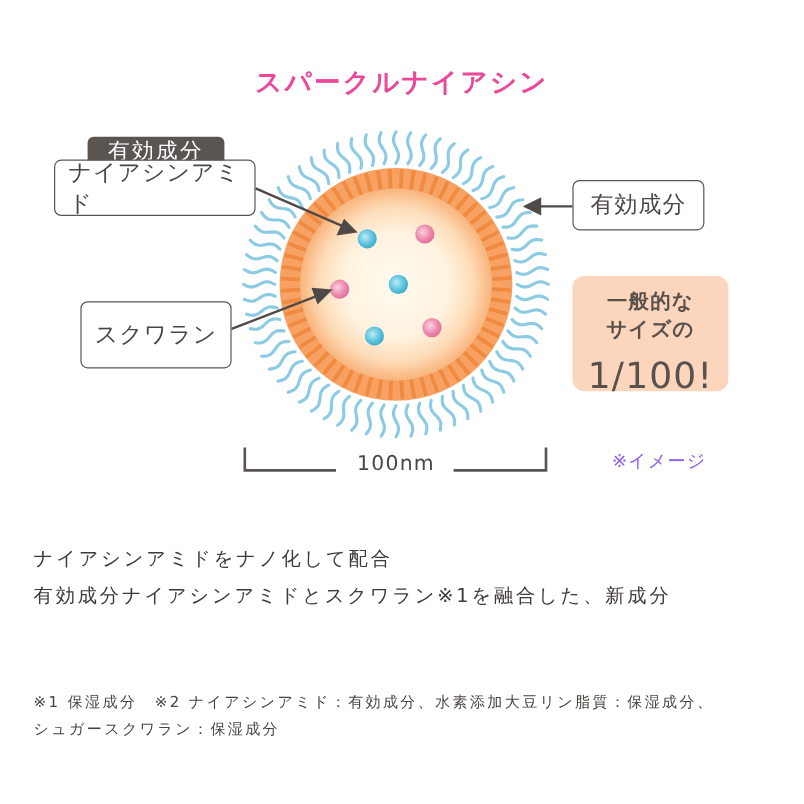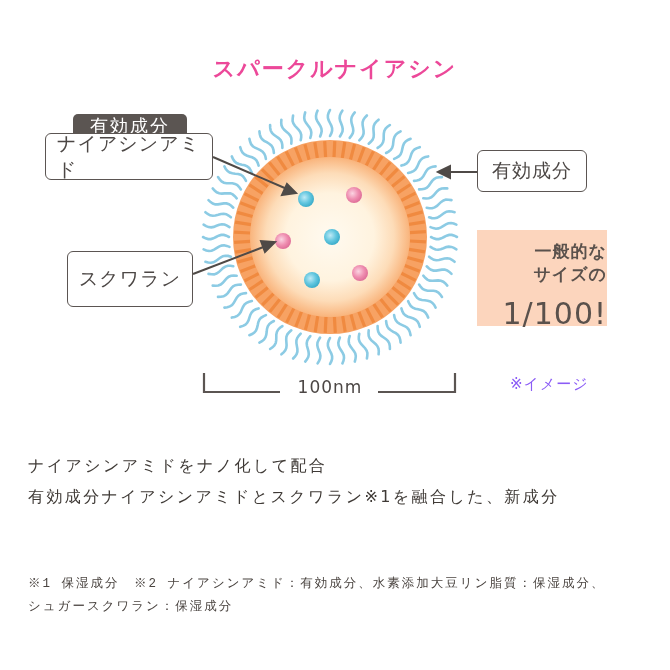--- a/index.html
+++ b/index.html
@@ -8,30 +8,30 @@
   .title { position: absolute; left: 0; width: 670px; top: 54px; text-align: center;
            font-size: 22px; font-weight: bold; color: #ec4899; letter-spacing: 2px; }
   svg.diagram { position: absolute; left: 0; top: 0; }
   .label-box { position: absolute; box-sizing: border-box; border: 1.6px solid #5b5552;
                border-radius: 6px; background: #fff; display: flex; align-items: center;
                justify-content: center; font-size: 19px; color: #4c4745; letter-spacing: 1px; }
   .tag { position: absolute; box-sizing: border-box; background: #5b5552; color: #fff;
          border-radius: 5px 5px 0 0; font-size: 18px; display: flex; align-items: center;
          justify-content: center; letter-spacing: 2px; }
   .size-box { position: absolute; left: 477px; top: 230px; width: 130px; height: 96px;
-              background: #fcd5bd; border-radius: 0; text-align: right; color: #5a514c; }
+              background: #fcd5bd; border-radius: 10px; text-align: center; color: #5a514c; }
   .size-box .l1 { position: absolute; left: 0; width: 100%; top: 10px; font-size: 17px; font-weight: bold; letter-spacing: 1px; }
   .size-box .l2 { position: absolute; left: 0; width: 100%; top: 33px; font-size: 17px; font-weight: bold; letter-spacing: 1px; }
   .size-box .l3 { position: absolute; left: 0; width: 100%; top: 55px; font-size: 30px; font-weight: normal; letter-spacing: 1px; margin-top: 11px; }
   .scale-label { position: absolute; left: 280px; width: 100px; top: 377px; text-align: center;
                  font-size: 17px; color: #4c4745; letter-spacing: 1px; }
   .image-note { position: absolute; left: 510px; top: 375px; font-size: 15px; color: #8b5cf6; letter-spacing: 1px; }
   .body-text { position: absolute; left: 28px; top: 450px; width: 620px; }
   .body-text .line { font-size: 16px; line-height: 31px; letter-spacing: 2.4px; color: #3f3a36; white-space: nowrap; }
-  .notes { position: absolute; left: 28px; top: 573px; width: 620px; font-family: Liberation Mono, monospace; }
+  .notes { position: absolute; left: 28px; top: 573px; width: 620px; }
   .notes .line { font-size: 12.5px; line-height: 23px; letter-spacing: 2px; color: #4a4440; white-space: nowrap; }
 </style>
 </head>
 <body>
 
 <div class="title">スパークルナイアシン</div>
 
 <svg class="diagram" width="670" height="670" viewBox="0 0 670 670">
   <defs>
     <radialGradient id="coreGrad" cx="50%" cy="50%" r="50%">

